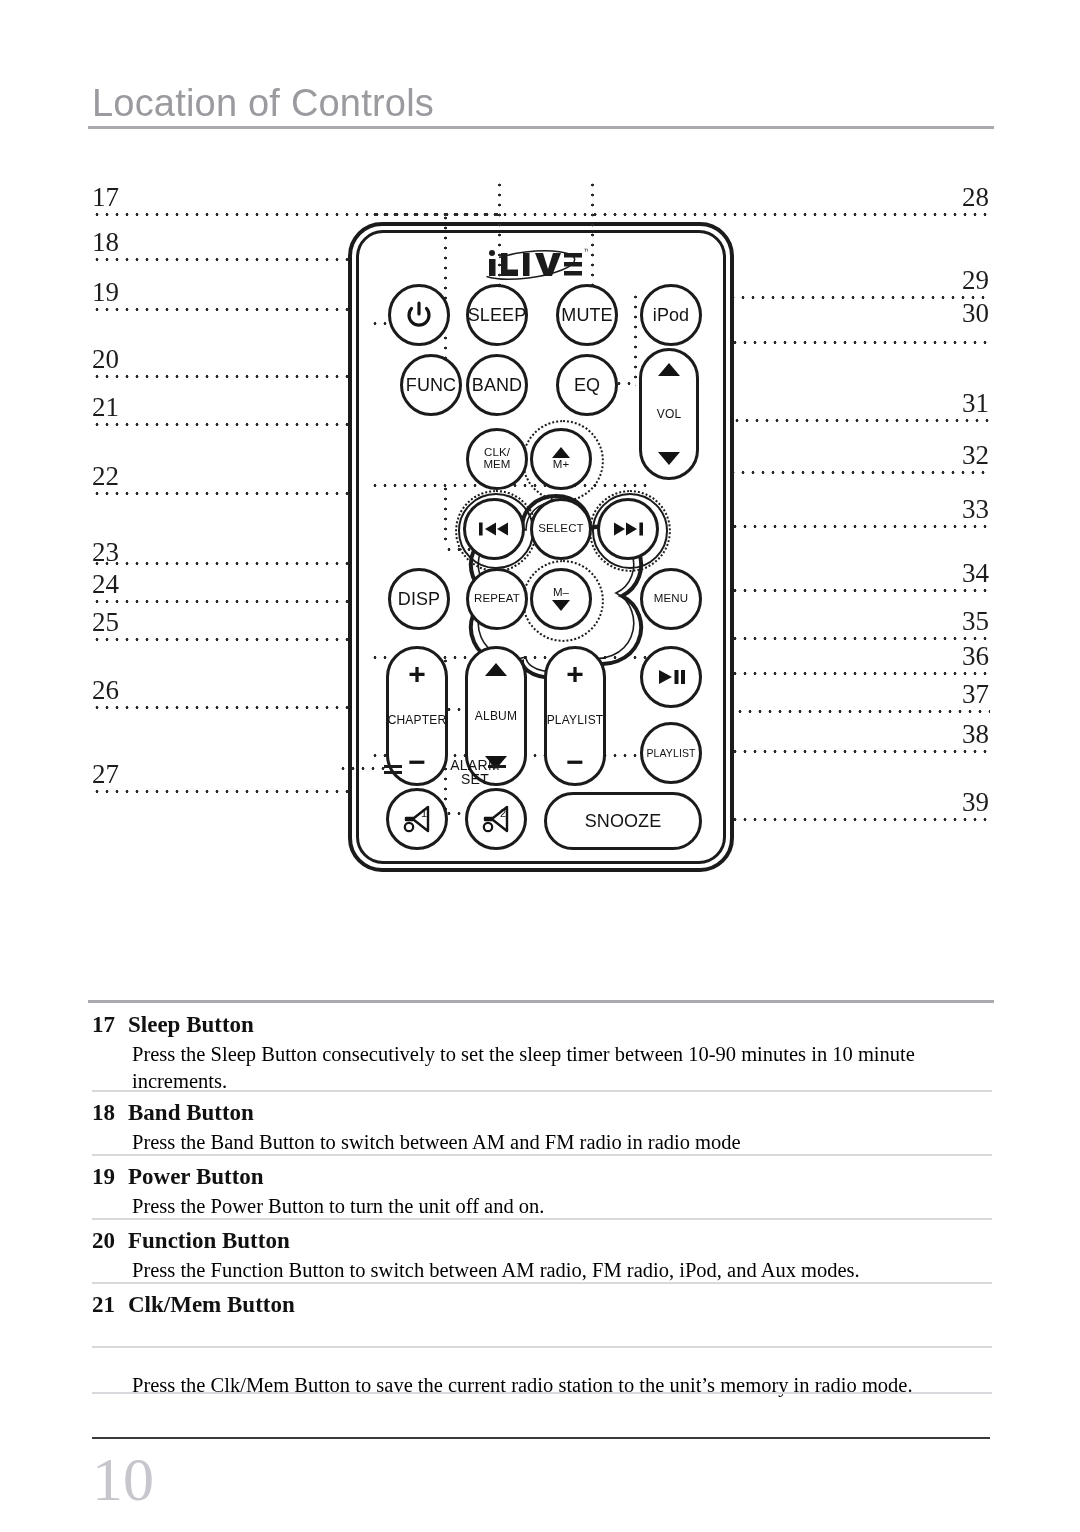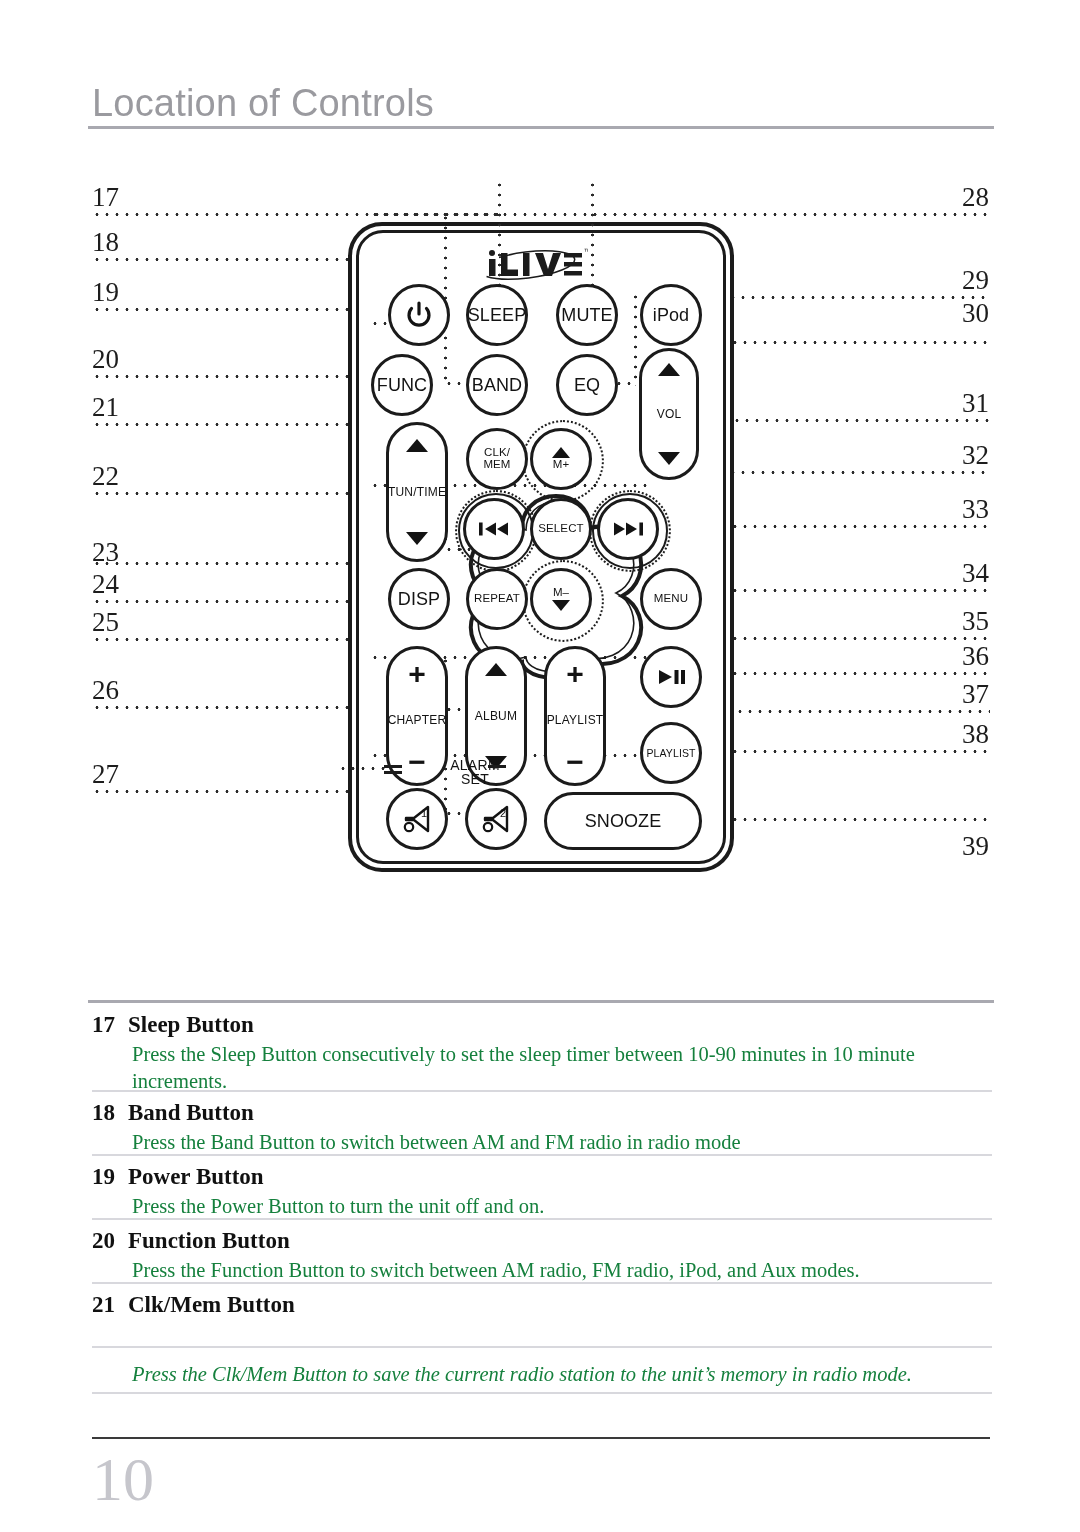--- a/index.html
+++ b/index.html
@@ -146,21 +146,21 @@
     font-family:"Liberation Serif", serif;
     font-weight:bold;
     font-size:23px;
     color:#111;
     white-space:nowrap;
   }
   .def-title .num{display:inline-block;width:36px;}
   .def-body{
     font-family:"Liberation Serif", serif;
     font-size:20.5px;
-    color:#15803d;
+    color:#000000;
     margin-left:40px;
     margin-top:3px;
     line-height:1.30;
   }
   .def-rule{position:absolute;left:92px;width:900px;height:2px;background:#d8d8dd;}
 
   
   #foot-rule{position:absolute;left:92px;top:1437px;width:898px;height:2px;background:#3a3a3a;}
   #page-no{
     position:absolute;left:92px;top:1448px;
@@ -235,21 +235,21 @@
 
   <div class="lead-num" style="left:962px;top:641px;">36</div>
   <div class="dotline" style="left:700px;top:672px;width:290px;"></div>
 
   <div class="lead-num" style="left:962px;top:679px;">37</div>
   <div class="dotline" style="left:615px;top:710px;width:375px;"></div>
 
   <div class="lead-num" style="left:962px;top:719px;">38</div>
   <div class="dotline" style="left:700px;top:750px;width:290px;"></div>
 
-  <div class="lead-num" style="left:962px;top:787px;margin-top:44px;">39</div>
+  <div class="lead-num" style="left:962px;top:787px;">39</div>
   <div class="dotline" style="left:690px;top:818px;width:300px;"></div>
 
   <div id="remote-wrap">
     <div class="remote-outer"></div>
     <div class="remote-inner"></div>
 
     <div class="dotline" style="left:22px;top:-9px;width:280px;"></div>
     <div class="dotline v" style="left:150px;top:-42px;height:70px;"></div>
     <div class="dotline v" style="left:150px;top:28px;height:52px;"></div>
     <div class="dotline v" style="left:243px;top:-42px;height:122px;"></div>
@@ -320,41 +320,36 @@
     <div class="btn round" style="left:118px;top:62px;width:62px;height:62px;">
       <span class="lbl">SLEEP</span>
     </div>
     <div class="btn round" style="left:208px;top:62px;width:62px;height:62px;">
       <span class="lbl">MUTE</span>
     </div>
     <div class="btn round" style="left:292px;top:62px;width:62px;height:62px;">
       <span class="lbl">iPod</span>
     </div>
 
-    <div class="btn round" style="left:23px;top:132px;width:62px;height:62px;">
+    <div class="btn round" style="left:52px;top:132px;width:62px;height:62px;">
       <span class="lbl">FUNC</span>
     </div>
     <div class="btn round" style="left:118px;top:132px;width:62px;height:62px;">
       <span class="lbl">BAND</span>
     </div>
     <div class="btn round" style="left:208px;top:132px;width:62px;height:62px;">
       <span class="lbl">EQ</span>
     </div>
 
     <div class="btn pill" style="left:291px;top:126px;width:60px;height:132px;justify-content:space-between;padding:12px 0;">
       <span class="tri-up"></span>
       <span class="rocker-mid">VOL</span>
       <span class="tri-down"></span>
     </div>
 
-    <div class="btn pill" style="left:38px;top:200px;width:62px;height:140px;justify-content:space-between;padding:14px 0;">
-      <span class="tri-up"></span>
-      <span class="rocker-mid">TUN/TIME</span>
-      <span class="tri-down"></span>
-    </div>
 
     <div class="btn round" style="left:118px;top:206px;width:62px;height:62px;">
       <span class="lbl sm">CLK/</span>
       <span class="lbl sm">MEM</span>
     </div>
 
     <div class="dotring" style="left:174px;top:198px;width:78px;height:78px;"></div>
     <div class="btn round" style="left:182px;top:206px;width:62px;height:62px;gap:1px;">
       <span class="tri-up sm"></span>
       <span class="lbl sm">M+</span>
@@ -491,20 +486,20 @@
   <div class="def-rule" style="top:1282px;"></div>
 
   <div class="def-block" style="top:1292px;">
     <div class="def-title">
       <span class="num">21</span><span>Clk/Mem Button</span>
     </div>
   </div>
   <div class="def-rule" style="top:1346px;"></div>
 
   <div class="def-block" style="top:1354px;">
-    <div class="def-body" style="margin-top:7px;font-style:italic;">Press the Clk/Mem Button to save the current radio station to the unit’s memory in radio mode.</div>
+    <div class="def-body" style="margin-top:18px;">Press the Clk/Mem Button to save the current radio station to the unit’s memory in radio mode.</div>
   </div>
   <div class="def-rule" style="top:1392px;"></div>
 
   <div id="foot-rule"></div>
   <div id="page-no">10</div>
 
 </div>
 
 </body></html>

